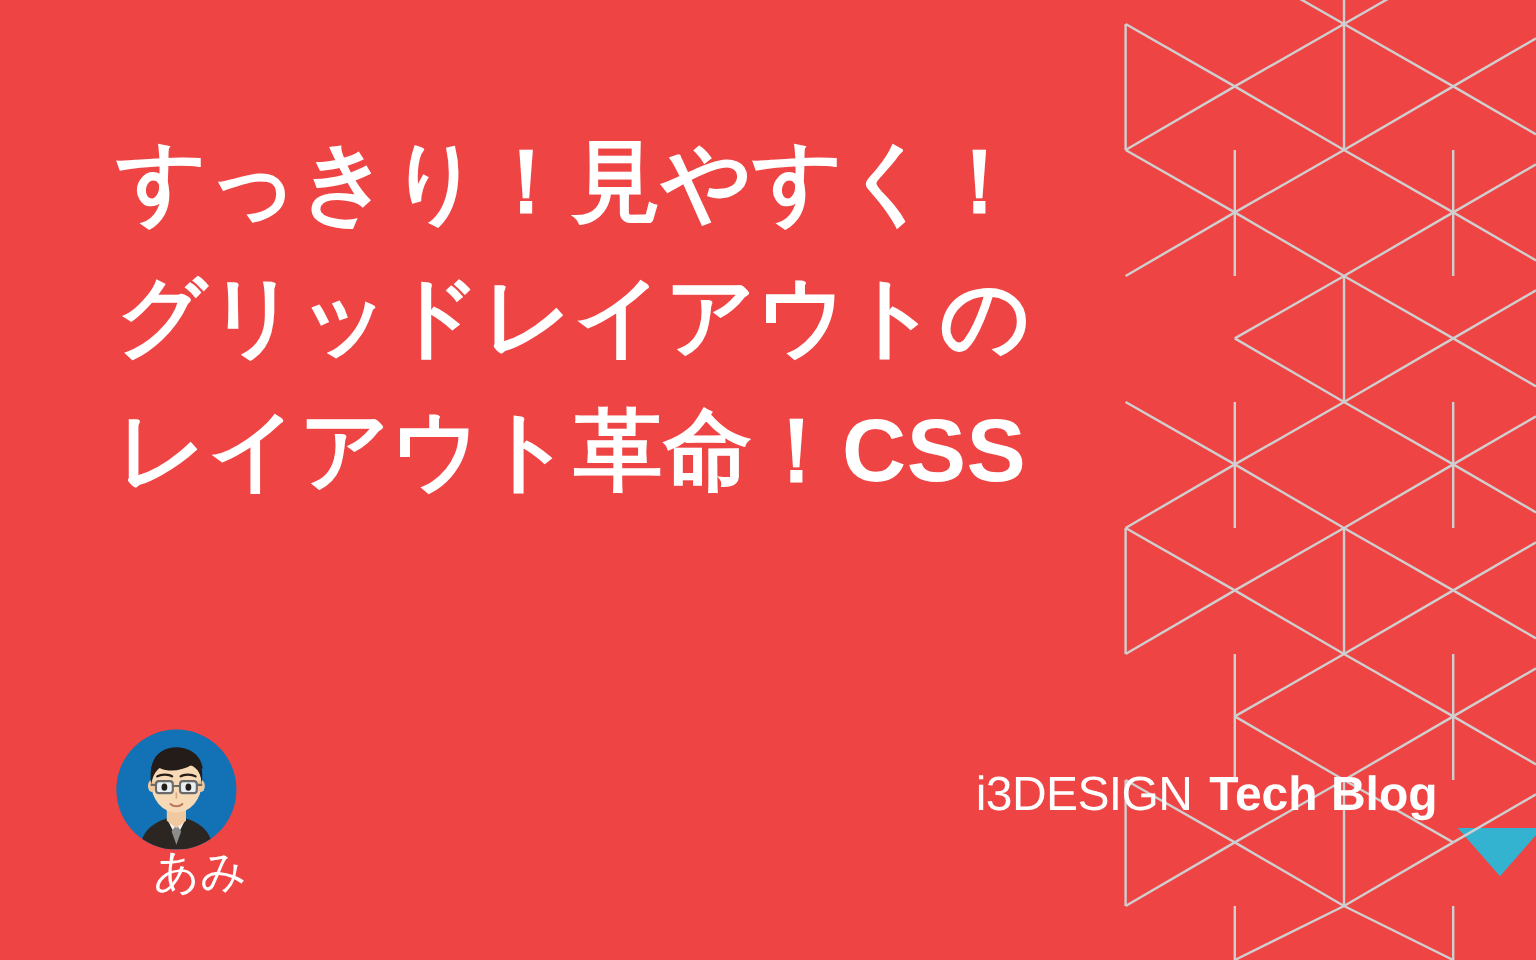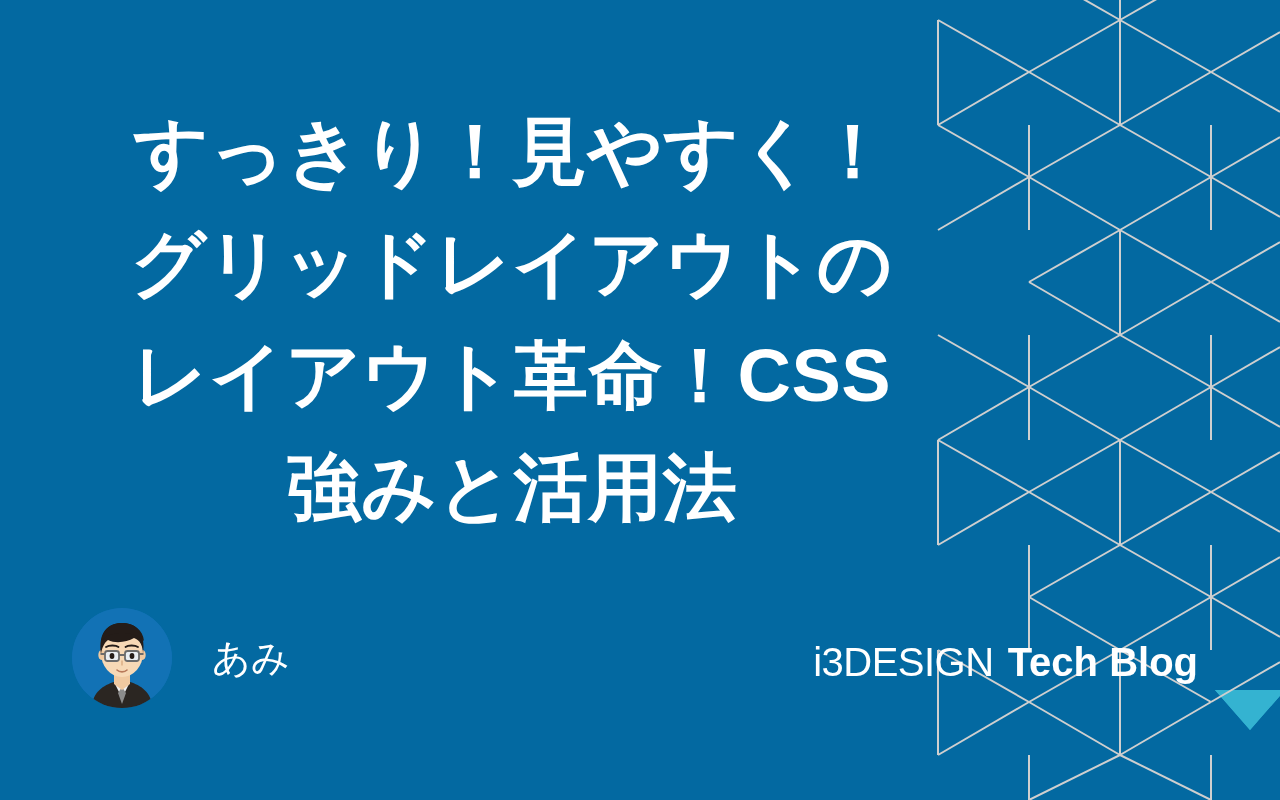--- a/index.html
+++ b/index.html
@@ -10,23 +10,22 @@
     width: 1280px;
     height: 800px;
     overflow: hidden;
     font-family: "Liberation Sans", "DejaVu Sans", sans-serif;
   }
 
   #ogp-card {
     position: relative;
     width: 1280px;
     height: 800px;
-    background: #0369a1;
+    background: #ef4444;
     overflow: hidden;
-    text-align: center;
   }
 
   
   #cube-pattern {
     position: absolute;
     top: 0;
     right: 0;
     width: 420px;
     height: 800px;
     pointer-events: none;
@@ -49,25 +48,26 @@
     line-height: 112px;
     font-weight: bold;
     color: #ffffff;
     letter-spacing: 0.5px;
     white-space: nowrap;
   }
 
   
   .author-row {
     position: absolute;
-    left: 72px;
+    left: 88px;
     top: 608px;
     display: flex;
     align-items: center;
     height: 100px;
+    flex-direction: column;
   }
   .avatar {
     width: 100px;
     height: 100px;
     border-radius: 50%;
     overflow: hidden;
     background: #1272b5;
     flex: 0 0 auto;
   }
   .avatar svg {
@@ -194,21 +194,20 @@
         <line x1="260" y1="755" x2="351" y2="702"></line>
         <line x1="351" y1="702" x2="420" y2="662"></line>
       </g>
     </svg>
   </div>
 
   <div class="title-block">
     <div class="title-line">すっきり！見やすく！</div>
     <div class="title-line">グリッドレイアウトの</div>
     <div class="title-line">レイアウト革命！CSS</div>
-    <div class="title-line">強みと活用法</div>
   </div>
 
   <div class="author-row">
     <div class="avatar">
       <svg viewBox="0 0 100 100" xmlns="http://www.w3.org/2000/svg">
         <circle cx="50" cy="50" r="50" fill="#1272b5"></circle>
 
         <path d="M20 100 C20 84 32 77 42 74 L58 74 C68 77 80 84 80 100 Z" fill="#2b2622"></path>
 
         <path d="M42 74 L50 90 L58 74 L52 71 L48 71 Z" fill="#f2f2f2"></path>

